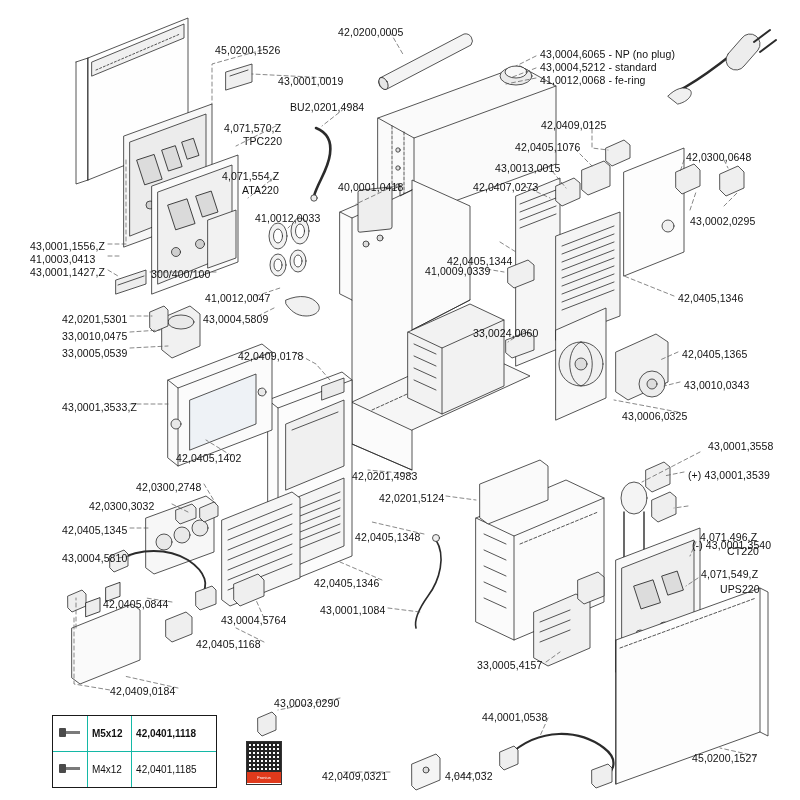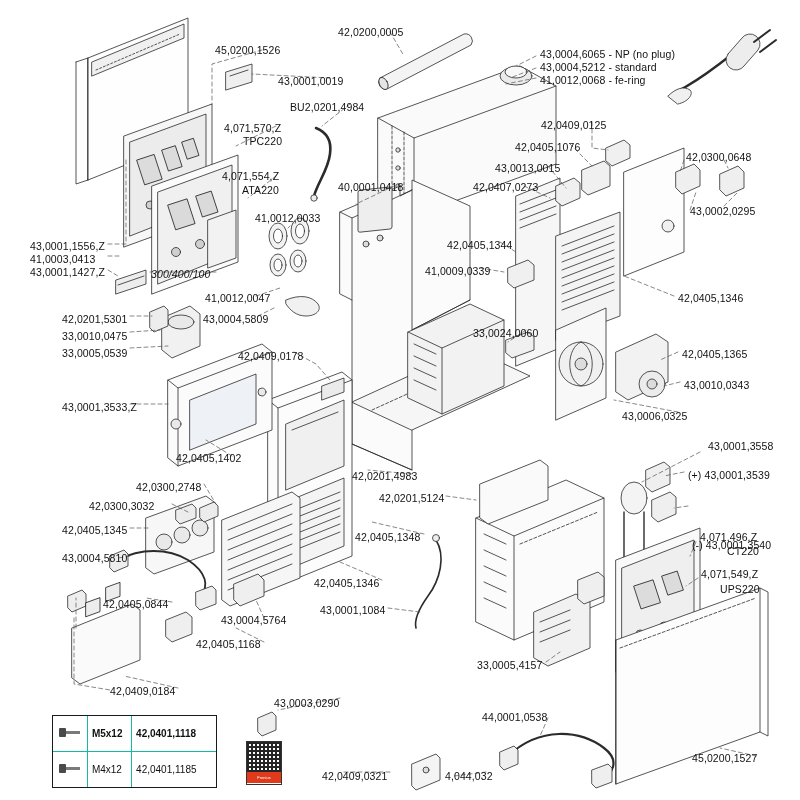--- a/index.html
+++ b/index.html
@@ -421,28 +421,28 @@
   <div class="lbl" style="left:224px;top:122px;">4,071,570,Z</div>
   <div class="lbl" style="left:541px;top:119px;">42,0409,0125</div>
   <div class="lbl" style="left:243px;top:135px;">TPC220</div>
   <div class="lbl" style="left:515px;top:141px;">42,0405,1076</div>
   <div class="lbl" style="left:686px;top:151px;">42,0300,0648</div>
   <div class="lbl" style="left:222px;top:170px;">4,071,554,Z</div>
   <div class="lbl" style="left:495px;top:162px;">43,0013,0015</div>
   <div class="lbl" style="left:338px;top:181px;">40,0001,0418</div>
   <div class="lbl" style="left:473px;top:181px;">42,0407,0273</div>
   <div class="lbl" style="left:242px;top:184px;">ATA220</div>
-  <div class="lbl" style="left:690px;top:205px;">43,0002,0295</div>
+  <div class="lbl" style="left:690px;top:215px;">43,0002,0295</div>
   <div class="lbl" style="left:255px;top:212px;">41,0012,0033</div>
   <div class="lbl" style="left:30px;top:240px;">43,0001,1556,Z</div>
-  <div class="lbl" style="left:447px;top:239px;">42,0405,1344</div>
+  <div class="lbl" style="left:447px;top:255px;">42,0405,1344</div>
   <div class="lbl" style="left:30px;top:253px;">41,0003,0413</div>
   <div class="lbl" style="left:425px;top:265px;">41,0009,0339</div>
   <div class="lbl" style="left:30px;top:266px;">43,0001,1427,Z</div>
-  <div class="lbl" style="left:151px;top:268px;font-style:italic;">300/400/100</div>
+  <div class="lbl" style="left:151px;top:268px;">300/400/100</div>
   <div class="lbl" style="left:678px;top:292px;">42,0405,1346</div>
   <div class="lbl" style="left:205px;top:292px;">41,0012,0047</div>
   <div class="lbl" style="left:62px;top:313px;">42,0201,5301</div>
   <div class="lbl" style="left:203px;top:313px;">43,0004,5809</div>
   <div class="lbl" style="left:62px;top:330px;">33,0010,0475</div>
   <div class="lbl" style="left:473px;top:327px;">33,0024,0060</div>
   <div class="lbl" style="left:62px;top:347px;">33,0005,0539</div>
   <div class="lbl" style="left:682px;top:348px;">42,0405,1365</div>
   <div class="lbl" style="left:238px;top:350px;">42,0409,0178</div>
   <div class="lbl" style="left:684px;top:379px;">43,0010,0343</div>

